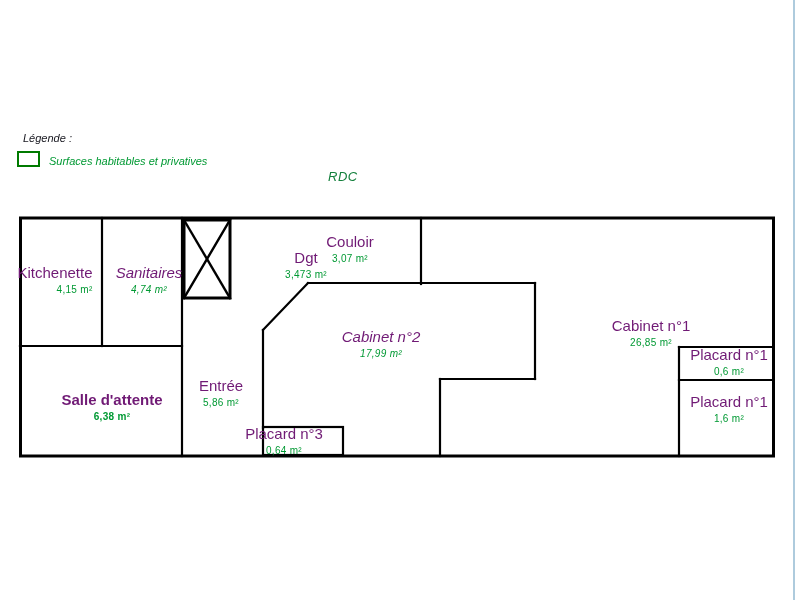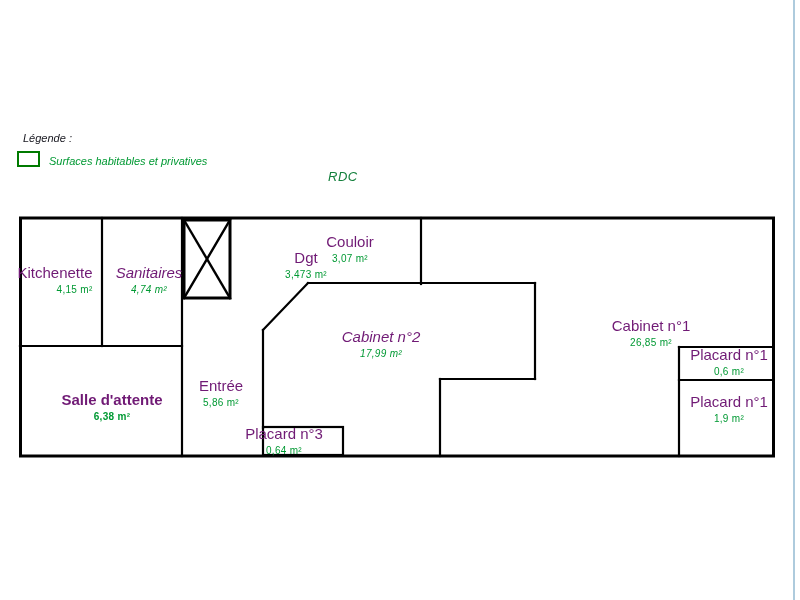--- a/index.html
+++ b/index.html
@@ -134,21 +134,21 @@
       <div class="room-label" style="left: 221px; top: 378px;">
         <div class="room-name">Entrée</div>
         <div class="room-area">5,86 m²</div>
       </div>
       <div class="room-label" style="left: 729px; top: 347px;">
         <div class="room-name">Placard n°1</div>
         <div class="room-area">0,6 m²</div>
       </div>
       <div class="room-label" style="left: 729px; top: 394px;">
         <div class="room-name">Placard n°1</div>
-        <div class="room-area">1,9 m²</div>
+        <div class="room-area">1,6 m²</div>
       </div>
       <div class="room-label" style="left: 284px; top: 426px;">
         <div class="room-name">Placard n°3</div>
         <div class="room-area">0,64 m²</div>
       </div>
     </div>
 
 </div>
 
 </body></html>

